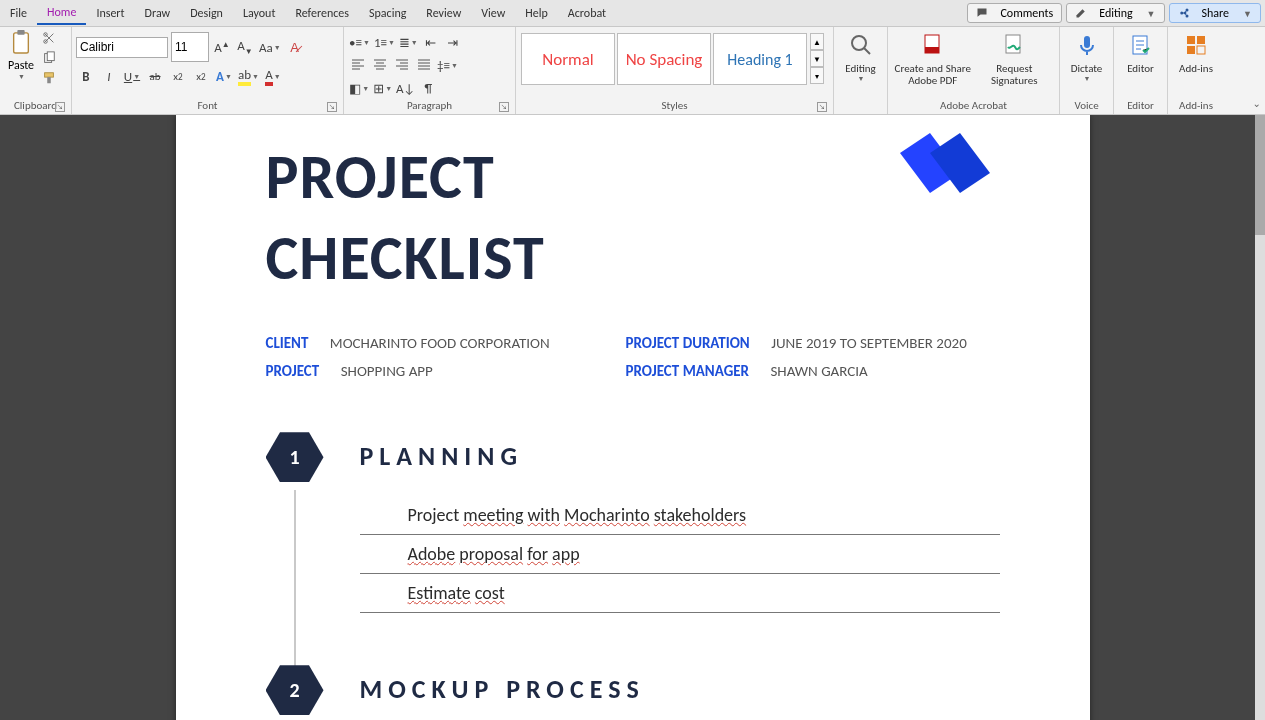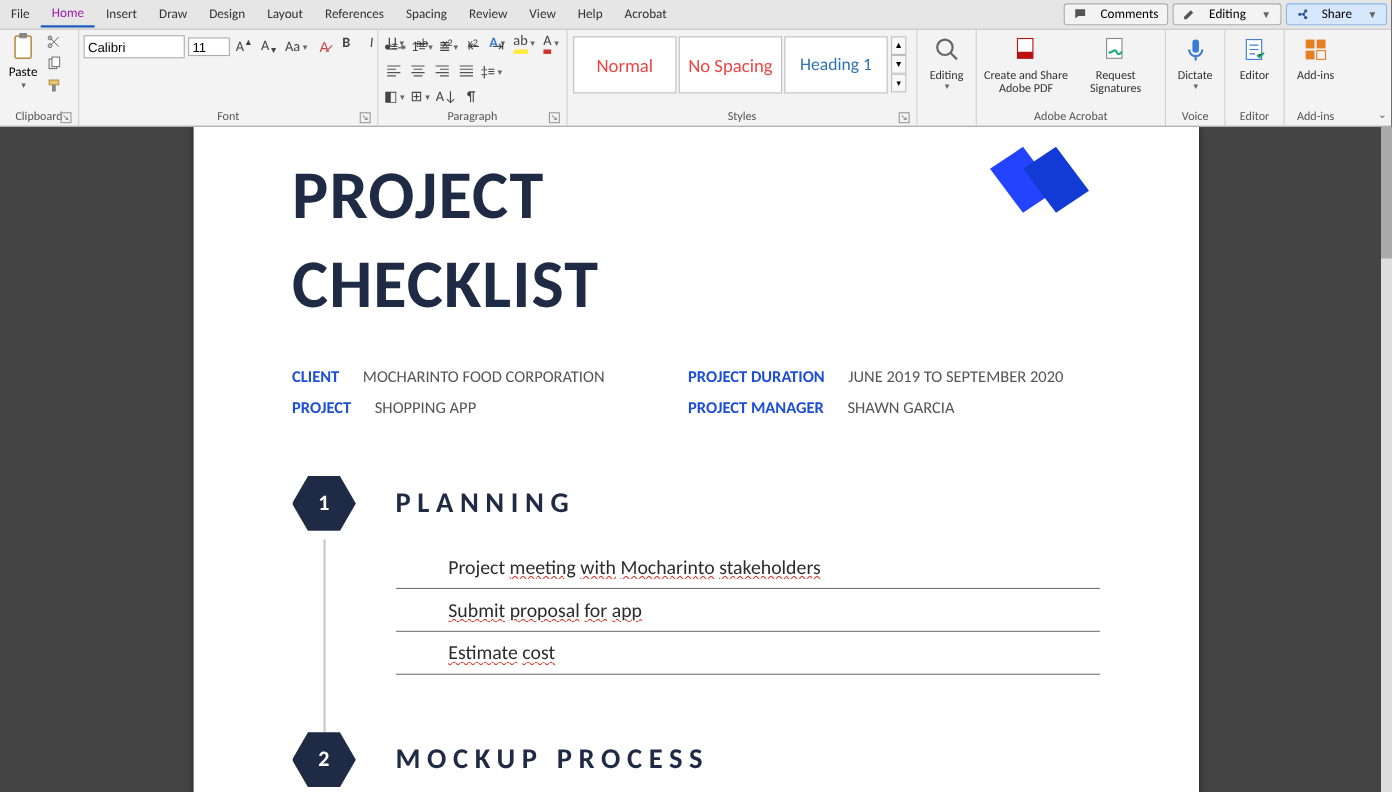--- a/index.html
+++ b/index.html
@@ -26,21 +26,21 @@
 .paste-big { width: 34px; text-align: center; cursor: pointer; }
 .paste-big svg { width: 22px; height: 26px; }
 .clip-mini { display: flex; flex-direction: column; gap: 2px; margin-left: 2px; }
 .mini { width: 18px; height: 18px; display: flex; align-items: center; justify-content: center; cursor: pointer; }
 .mini svg { width: 14px; height: 14px; }
 
 
 .font-row1, .font-row2 { display: flex; align-items: center; gap: 3px; }
 .font-row1 { margin-bottom: 4px; margin-top: 3px; }
 .font-name { width: 92px; height: 21px; border: 1px solid #ababab; background: #fff; font-size: 12px; padding: 0 3px; }
-.font-size { width: 38px; height: 17px; border: 1px solid #ababab; background: #fff; font-size: 12px; padding: 0 3px; }
+.font-size { width: 38px; height: 30px; border: 1px solid #ababab; background: #fff; font-size: 12px; padding: 0 3px; }
 .ibtn { min-width: 20px; height: 20px; display: flex; align-items: center; justify-content: center; cursor: pointer; border: 1px solid transparent; font-size: 13px; color: #444; }
 .ibtn svg { width: 14px; height: 14px; }
 .b { font-weight: bold; } .i { font-style: italic; } .u { text-decoration: underline; }
 .s { text-decoration: line-through; font-size: 11px; } .sub { font-size: 11px; } .sup { font-size: 11px; }
 .drop { font-size: 7px; color: #666; margin-left: 1px; }
 
 
 .para-col { display: flex; flex-direction: column; gap: 3px; margin-top: 3px; }
 .para-row { display: flex; gap: 2px; }
 
@@ -160,21 +160,21 @@
           </div>
       </div>
     </div>
     <div class="label">
       <span>Clipboard</span>
       <span class="dlg-launch">↘</span>
     </div>
   </div>
 
   <div class="rgroup" style="width:272px">
-    <div class="body" style="flex-direction:row">
+    <div class="body" style="flex-direction:column">
       <div class="font-row1">
         <input class="font-name" value="Calibri" style="">
         <input class="font-size" value="11" style="">
         <div class="ibtn">
             <span>A<sup style="font-size:8px">▲</sup></span>
           </div>
         <div class="ibtn">
             <span>A<sub style="font-size:8px">▼</sub></span>
           </div>
         <div class="ibtn">
@@ -413,21 +413,21 @@
         <span class="v">SHAWN GARCIA</span>
       </div>
     </div>
 
     <div class="section">
       <div class="hex">1</div>
       <div class="vline"></div>
       <div class="sec-title">PLANNING</div>
       <div class="items">
         <div class="item">Project <span class="sq">meeting</span> <span class="sq">with</span> <span class="sq">Mocharinto</span> <span class="sq">stakeholders</span></div>
-        <div class="item"><span class="sq">Submit</span> <span class="sq">proposal</span> <span class="sq">for</span> <span class="sq">app</span></div>
+        <div class="item"><span class="sq">Adobe</span> <span class="sq">proposal</span> <span class="sq">for</span> <span class="sq">app</span></div>
         <div class="item"><span class="sq">Estimate</span> <span class="sq">cost</span></div>
       </div>
     </div>
 
     <div class="section">
       <div class="hex">2</div>
 
       <div class="sec-title">MOCKUP PROCESS</div>
 
     </div>

